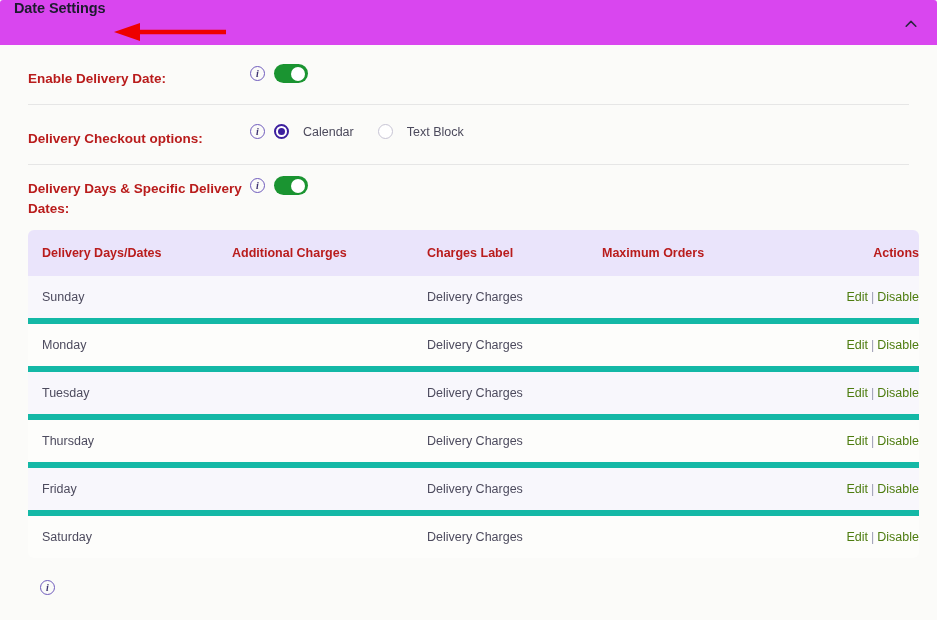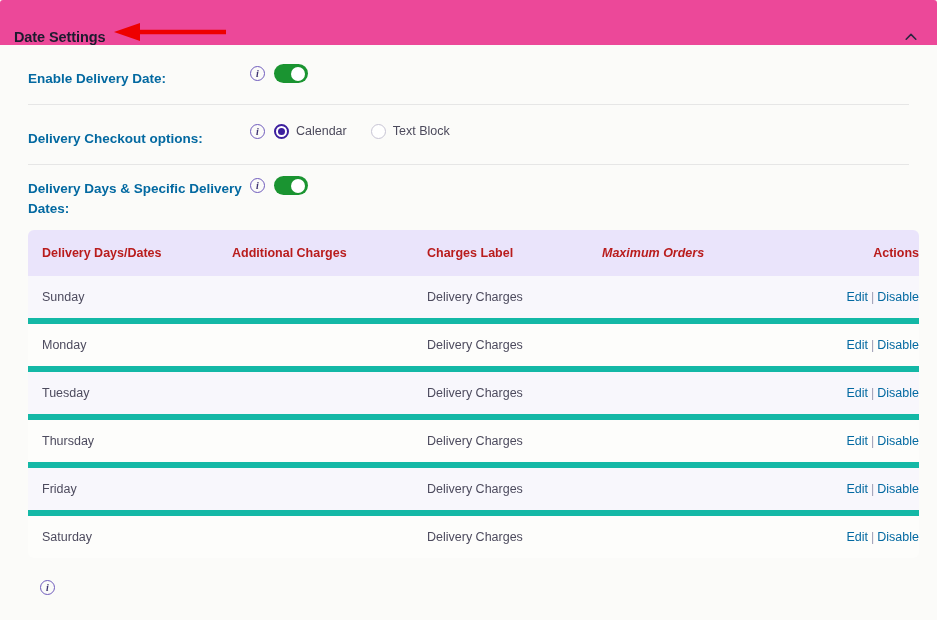--- a/index.html
+++ b/index.html
@@ -12,27 +12,28 @@
     background: #fbfbf9;
     font-family: "Liberation Sans", sans-serif;
     overflow: hidden;
     position: relative;
   }
 
   
   .panel-header {
     position: relative;
     height: 45px;
-    background: #ec4899;
-    display: flex;
-    align-items: flex-end;
+    background: #d946ef;
+    display: flex;
+    align-items: flex-start;
     padding: 0 18px 0 14px;
     box-sizing: border-box;
     border-top-left-radius: 3px;
     border-top-right-radius: 3px;
+    flex-direction: column;
   }
   .panel-title {
     font-size: 14.5px;
     font-weight: bold;
     color: #1c1b2e;
     letter-spacing: -0.1px;
   }
   .chevron-up {
     margin-left: auto;
     width: 16px;
@@ -62,21 +63,21 @@
     align-items: flex-start;
     margin: 0 28px 0 28px;
     min-height: 59px;
     border-bottom: 1px solid #e6e6e6;
   }
   .setting-row.no-border { border-bottom: none; }
 
   .setting-label {
     font-size: 13.5px;
     font-weight: bold;
-    color: #0369a1;
+    color: #b91c1c;
     width: 222px;
     flex: none;
     line-height: 20px;
     padding-top: 24px;
     box-sizing: border-box;
   }
   .setting-label.two-line { padding-top: 14px; }
 
   .setting-control {
     display: flex;
@@ -126,22 +127,22 @@
   }
 
   
   .radio-group {
     display: flex;
     align-items: center;
     gap: 24px;
   }
   .radio-opt {
     display: flex;
-    align-items: flex-start;
-    gap: 7px;
+    align-items: center;
+    gap: 14px;
     cursor: pointer;
   }
   .radio-dot {
     width: 15px;
     height: 15px;
     border-radius: 50%;
     box-sizing: border-box;
     border: 1.5px solid #c7c4d4;
     background: #ffffff;
     flex: none;
@@ -194,25 +195,25 @@
     box-sizing: border-box;
     border-bottom: 6px solid #14b8a6;
   }
   tbody tr:nth-child(odd) td { background: #f8f7fc; }
   tbody tr:nth-child(even) td { background: #fdfdfb; }
   tbody tr:last-child td { border-bottom: none; }
 
   .col-days   { width: 204px; padding-left: 14px !important; }
   .col-addl   { width: 195px; margin-top: 7px; }
   .col-label  { width: 175px; }
-  .col-max    { width: 177px; font-style: italic; }
+  .col-max    { width: 177px; }
   .col-act    { width: 140px; text-align: right; }
 
   .act-link {
-    color: #0369a1;
+    color: #4d7c0f;
     text-decoration: none;
     font-size: 12.5px;
     cursor: pointer;
   }
   .act-sep { color: #9e9db5; margin: 0 3px; }
 
   
   .add-row {
     display: flex;
     align-items: center;

